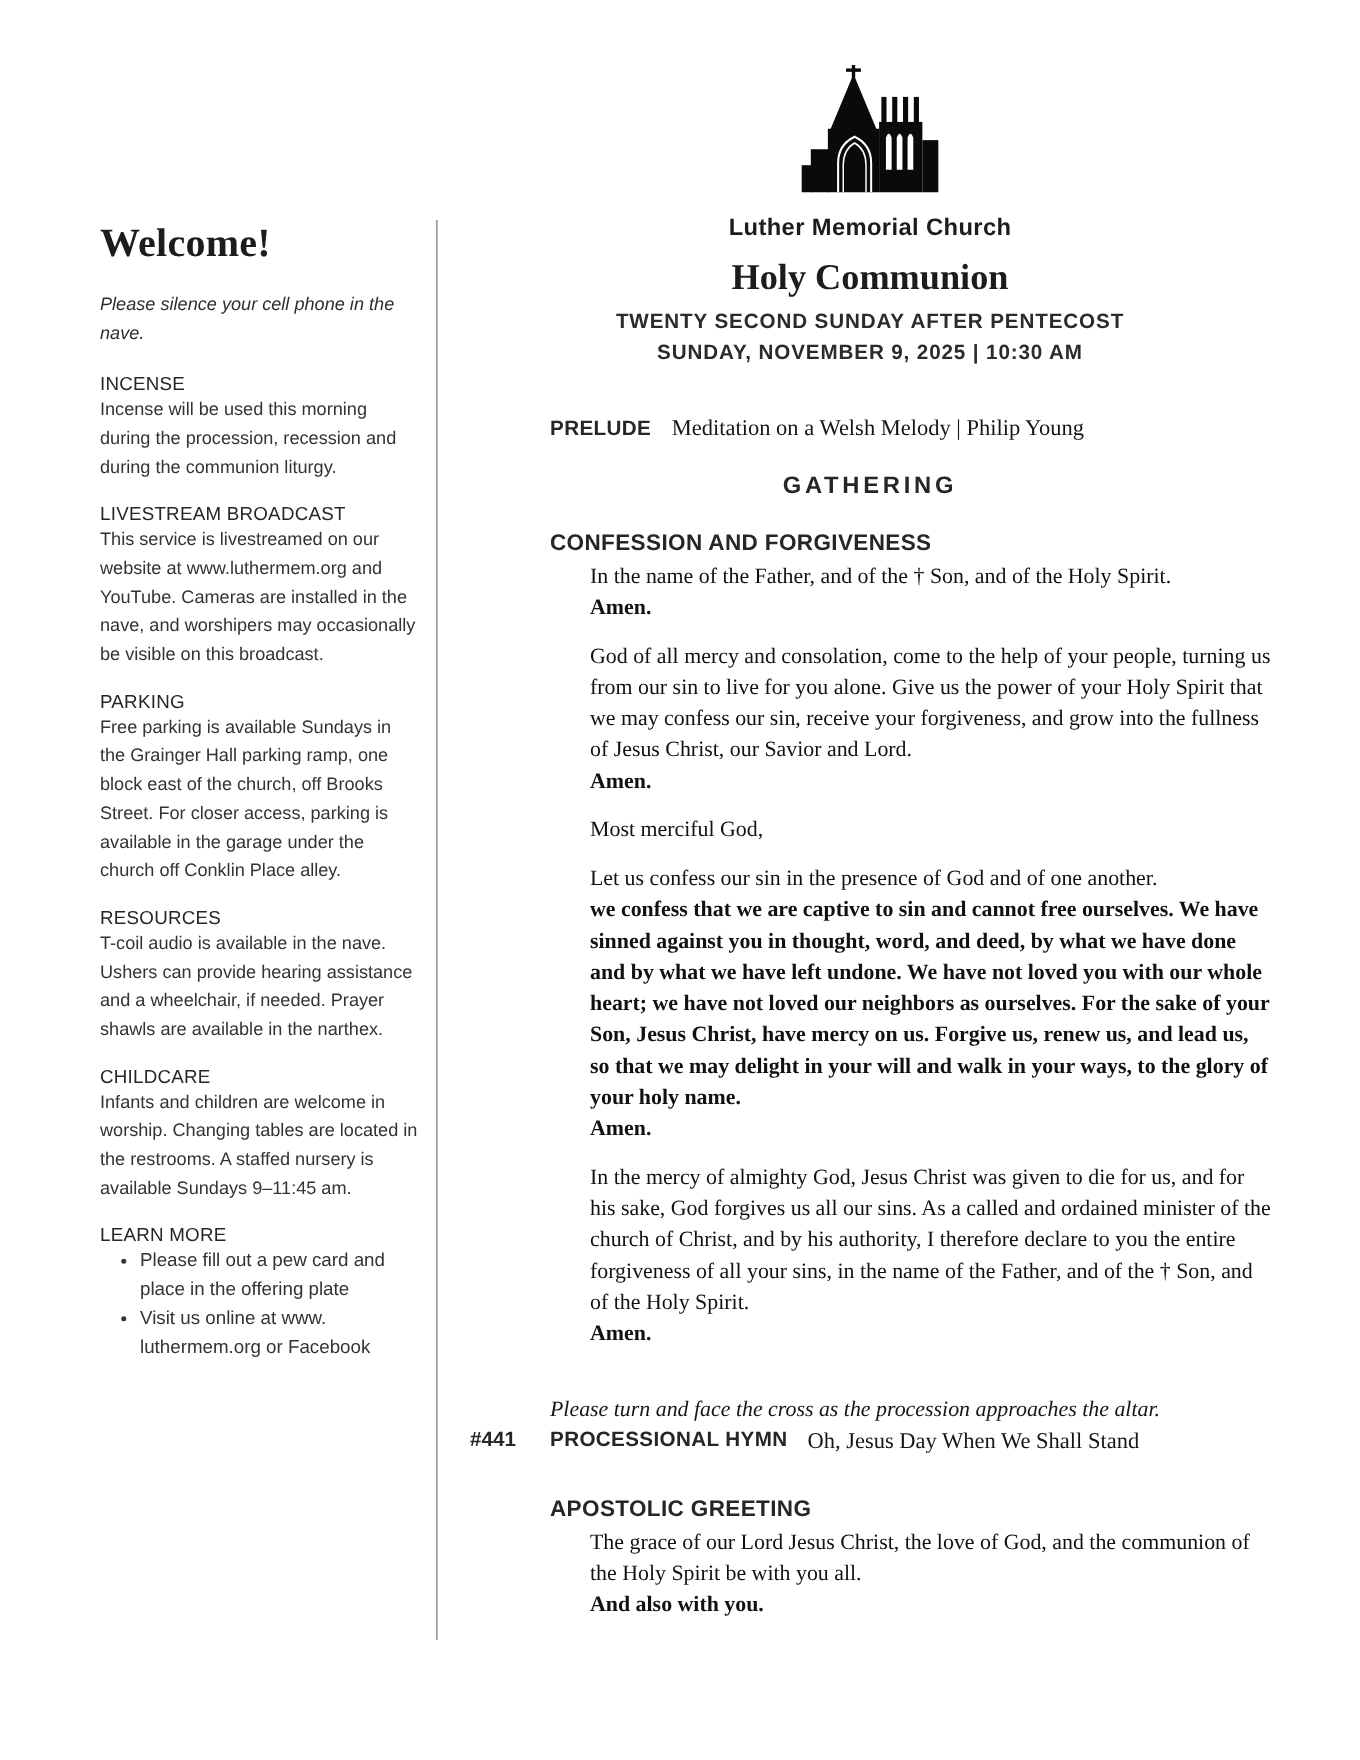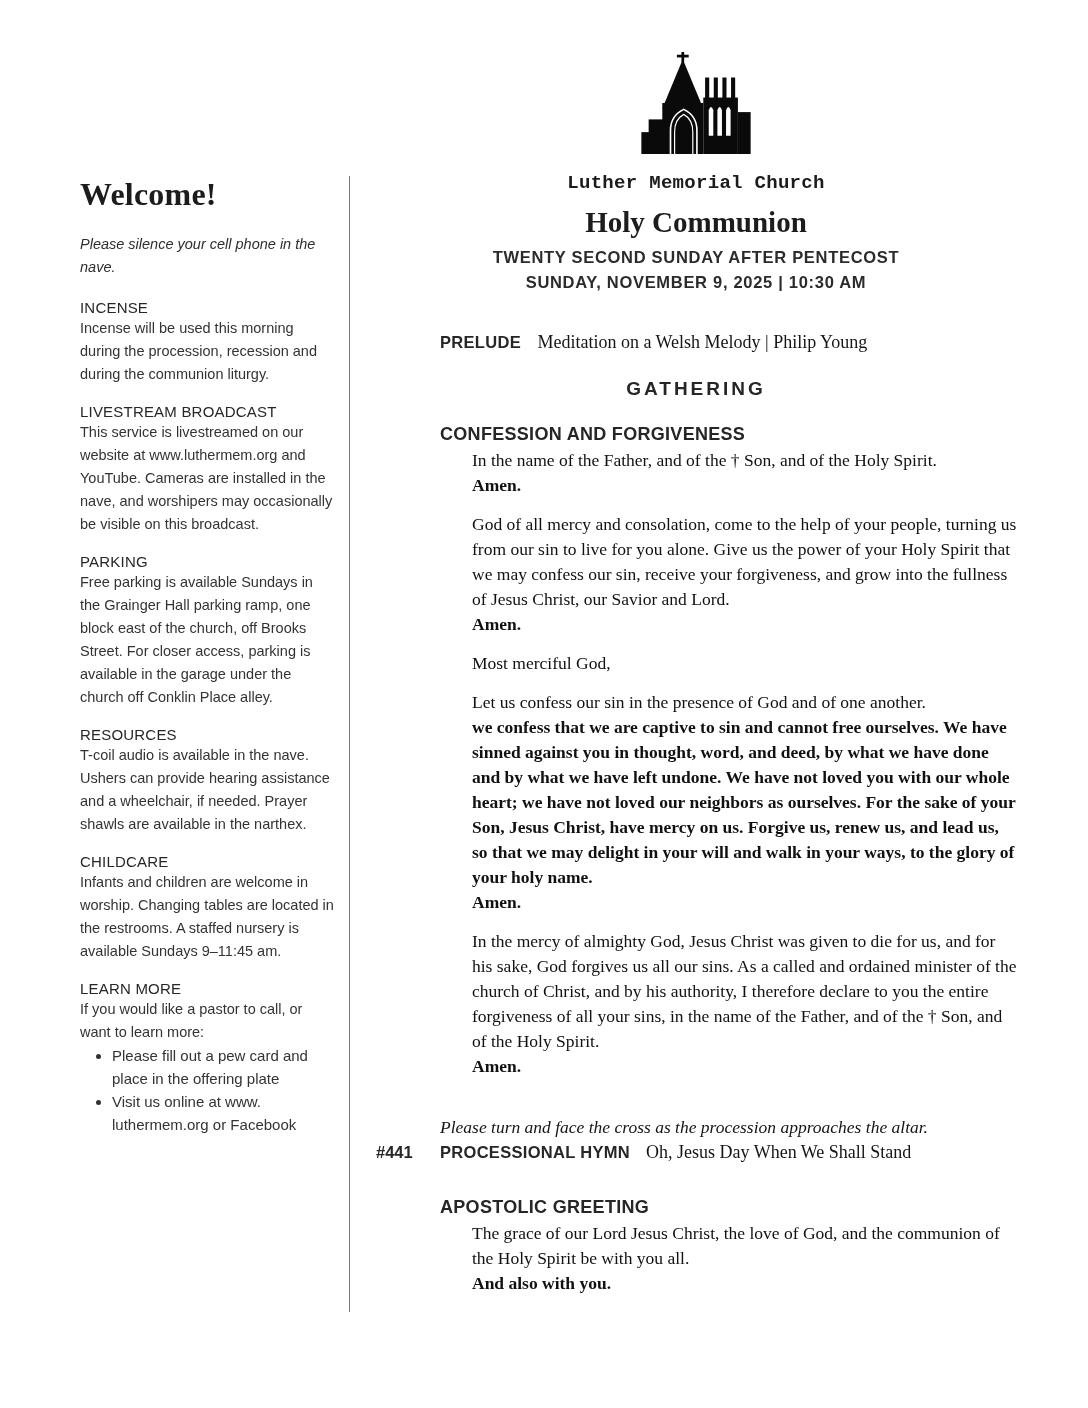--- a/index.html
+++ b/index.html
@@ -23,21 +23,21 @@
   .side-bullets li { font-size:15px; line-height:23px; color:#333; }
 
   
   .divider { position:absolute; left:349px; top:176px; width:1px; height:1136px; background:#787878; }
 
   
   .main-col { position:absolute; left:376px; top:52px; width:640px; }
   .masthead { text-align:center; }
   .logo { display:block; margin:0 auto; }
   .church-name {
-    font-family:Liberation Mono, monospace; font-weight:700; font-size:19px;
+    font-family:Liberation Sans, sans-serif; font-weight:700; font-size:19px;
     color:#1c1c1c; margin-top:18px; letter-spacing:0.3px;
   }
   .service-title {
     font-family:"Liberation Serif", serif; font-weight:700; font-size:29px;
     color:#1c1c1c; margin-top:12px;
   }
   .festival, .datetime {
     font-weight:700; font-size:16.5px; letter-spacing:0.7px; color:#2b2b2b; margin-top:9px;
   }
   .datetime { margin-top:6px; }
@@ -94,21 +94,20 @@
     <p class="side-body">T-coil audio is available in the nave. Ushers can provide hearing assistance and a wheelchair, if needed. Prayer shawls are available in the narthex.</p>
   </div>
 
   <div class="side-section">
     <h2 class="side-heading">CHILDCARE</h2>
     <p class="side-body">Infants and children are welcome in worship. Changing tables are located in the restrooms. A staffed nursery is available Sundays 9–11:45 am.</p>
   </div>
 
   <div class="side-section">
     <h2 class="side-heading">LEARN MORE</h2>
-    <p class="side-body">If you would like a pastor to call, or want to learn more:</p>
     <ul class="side-bullets">
       <li>Please fill out a pew card and place in the offering plate</li>
       <li>Visit us online at www. luthermem.org or Facebook</li>
     </ul>
   </div>
 </aside>
 
 <div class="divider"></div>
 
 <main class="main-col">

